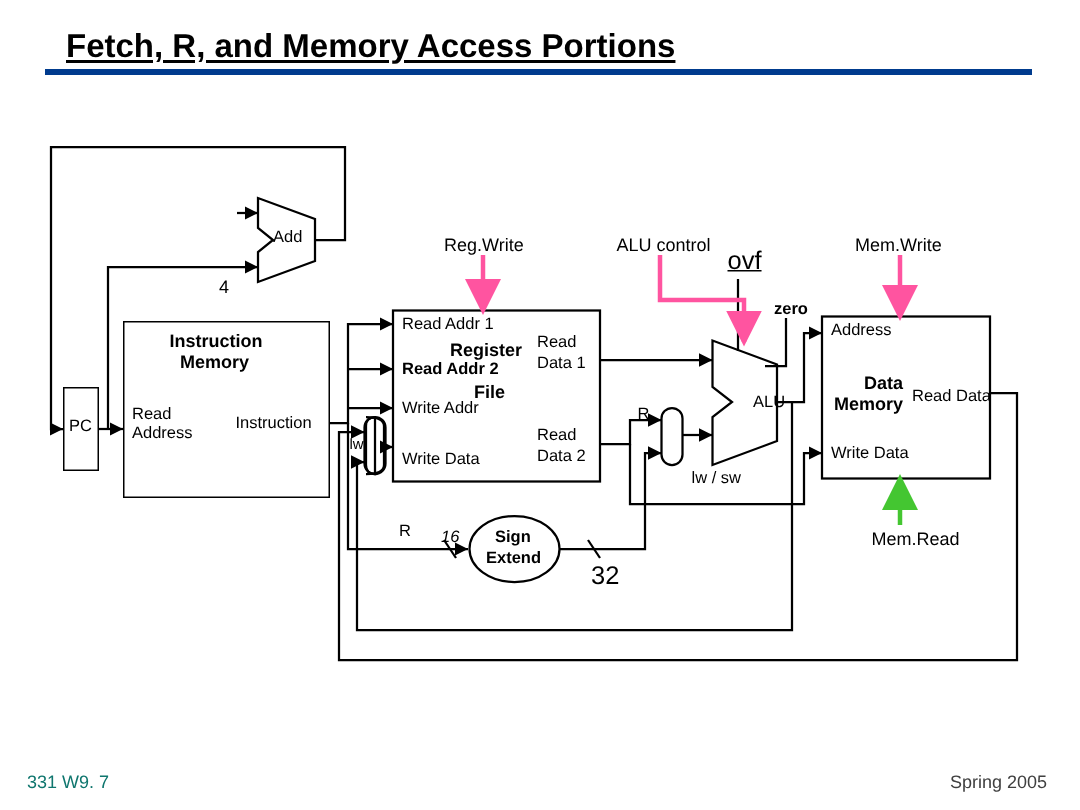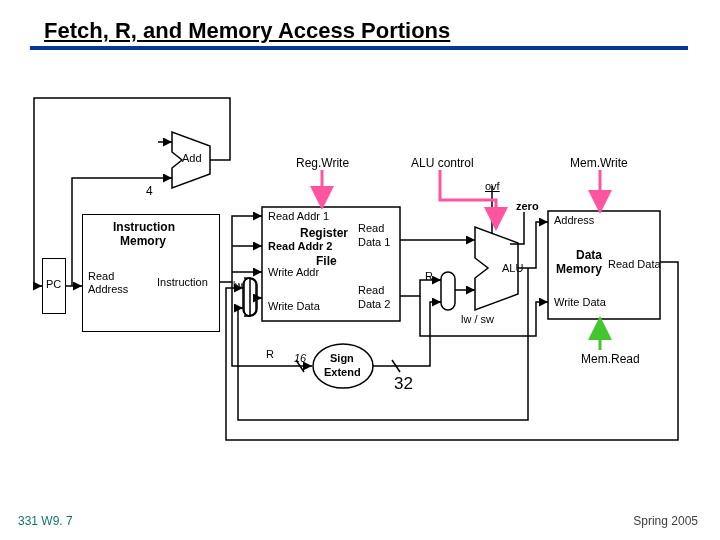--- a/index.html
+++ b/index.html
@@ -201,24 +201,24 @@
   <div class="lbl" style="left:268px; top:240px; font-size:11px;font-weight:bold;">Read Addr 2</div>
   <div class="lbl lblb" style="left:316px; top:254px;">File</div>
   <div class="lbl" style="left:268px; top:266px; font-size:11px;">Write Addr</div>
   <div class="lbl" style="left:268px; top:300px; font-size:11px;">Write Data</div>
   <div class="lbl" style="left:358px; top:222px; font-size:11px;">Read</div>
   <div class="lbl" style="left:358px; top:236px; font-size:11px;text-align:center;">Data 1</div>
   <div class="lbl" style="left:358px; top:284px; font-size:11px;">Read</div>
   <div class="lbl" style="left:358px; top:298px; font-size:11px;">Data 2</div>
 
   <div class="lbl" style="left:490px; top:262px; font-size:11px;margin-left:12px;">ALU</div>
-  <div class="lbl" style="left:485px; top:180px; font-size:11px;text-decoration:underline;">ovf</div>
+  <div class="lbl" style="left:485px; top:164px; font-size:17px;text-decoration:underline;">ovf</div>
   <div class="lbl" style="left:516px; top:200px; font-size:11px;font-weight:bold;">zero</div>
 
-  <div class="lbl" style="left:233px; top:280px; font-size:10px;text-align:center;">lw</div>
+  <div class="lbl" style="left:233px; top:291px; font-size:10px;text-align:center;">lw</div>
   <div class="lbl" style="left:425px; top:270px; font-size:11px;">R</div>
   <div class="lbl" style="left:461px; top:313px; font-size:11px;">lw / sw</div>
   <div class="lbl" style="left:266px; top:348px; font-size:11px;">R</div>
 
   <div class="lbl lblb" style="left:330px; top:352px; font-size:11px;">Sign</div>
   <div class="lbl lblb" style="left:324px; top:366px; font-size:11px;">Extend</div>
   <div class="lbl" style="left:294px; top:352px; font-size:11px;font-style:italic;">16</div>
   <div class="lbl" style="left:394px; top:374px; font-size:17px;">32</div>
 
   <div class="lbl" style="left:554px; top:214px; font-size:11px;">Address</div>

